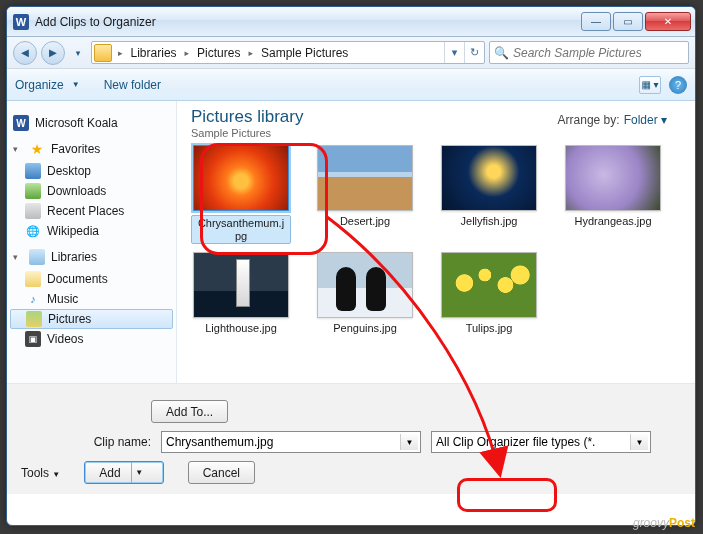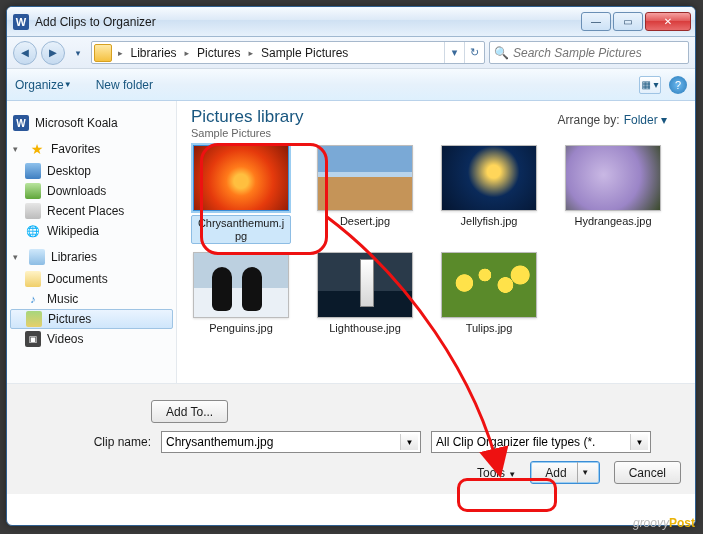--- a/index.html
+++ b/index.html
@@ -24,21 +24,21 @@
 .crumbbar .seg{ padding:0 4px; color:#1a1a1a; white-space:nowrap;}
 .crumbbar .tailbtns{ margin-left:auto; display:flex;}
 .crumbbar .tailbtn{ width:20px; height:21px; border-left:1px solid #cfd9e4; display:flex; align-items:center; justify-content:center; color:#3a6a9a; font-size:11px;}
 .searchbox { width:200px; height:23px; border:1px solid #a6b8cc; background:#fff; border-radius:2px; display:flex; align-items:center; padding:0 4px;}
 .searchbox .mag { color:#3a6a9a; font-size:12px; margin-right:4px;}
 .searchbox input { border:none; outline:none; flex:1; font-style:italic; color:#777; font-size:12px; background:transparent;}
 
 
 .toolbar { height:32px; background:linear-gradient(#f6fbff,#e6f1fb 50%,#def0fd); border-bottom:1px solid #b9d2ea; display:flex; align-items:center; padding:0 8px; gap:20px;}
 .toolbar .tb-left{ display:flex; gap:24px; color:#18567f;}
-.toolbar .tb-item{ display:flex; align-items:center; gap:0; cursor:default;text-align:right;}
+.toolbar .tb-item{ display:flex; align-items:center; gap:8px; cursor:default;text-align:right;}
 .toolbar .tb-right{ margin-left:auto; display:flex; align-items:center; gap:8px; color:#18567f;}
 .toolbar .tb-icon{ width:22px; height:18px; border:1px solid #9fc4e4; border-radius:2px; background:linear-gradient(#fff,#e2effb); display:flex; align-items:center; justify-content:center; font-size:10px;}
 .toolbar .help-icon{ width:18px; height:18px; border-radius:9px; background:radial-gradient(#6bb9f0,#2a7ab8); color:#fff; display:flex; align-items:center; justify-content:center; font-size:11px;}
 
 
 .body { display:flex; height:282px; }
 .sidebar { width:170px; background:#fbfcfd; border-right:1px solid #e4e9ee; padding:6px 0; overflow:hidden;}
 .sb-item { height:20px; display:flex; align-items:center; padding:0 8px 0 18px; gap:6px; color:#1a1a1a; cursor:default; white-space:nowrap;}
 .sb-item.head{ padding-left:6px; margin-top:6px; margin-bottom:2px;}
 .sb-item.selected{ background:linear-gradient(#eaf4ff,#cfe6fb); border:1px solid #9fc4e4; border-radius:2px; margin:0 3px; padding-left:15px;}
@@ -80,21 +80,21 @@
 .ph-light::after{content:"";position:absolute;left:42px;top:6px;width:12px;height:46px;background:linear-gradient(#fff,#d6d6d6);border:1px solid #888;}
 .ph-peng{ background:linear-gradient(#bcd0e0 0 55%,#eaf0f6 55% 100%);}
 .ph-peng::before{content:"";position:absolute;left:18px;top:14px;width:20px;height:44px;background:#111;border-radius:10px 10px 6px 6px;}
 .ph-peng::after{content:"";position:absolute;left:48px;top:14px;width:20px;height:44px;background:#111;border-radius:10px 10px 6px 6px;}
 .ph-tulip{ background:linear-gradient(#5a8a2a 0 100%);}
 .ph-tulip::before{content:"";position:absolute;inset:6px 6px 18px 6px;background:radial-gradient(circle at 20% 60%,#ffe24a 0 12%,transparent 13%),radial-gradient(circle at 45% 40%,#ffe24a 0 12%,transparent 13%),radial-gradient(circle at 70% 65%,#ffe24a 0 12%,transparent 13%),radial-gradient(circle at 88% 40%,#ffe24a 0 12%,transparent 13%);}
 
 
 .bottom{ border-top:1px solid #e4e9ee; padding:8px 14px 10px 14px; background:#f2f2f2;}
 .btn{ height:23px; padding:0 14px; border:1px solid #8a8a8a; border-radius:3px; background:linear-gradient(#fdfdfd,#e7e7e7); color:#1a1a1a; display:inline-flex; align-items:center; cursor:default;}
-.btn.split{ padding-right:6px;}
+.btn.split{ padding-right:16px;}
 .btn .caret{ width:16px; border-left:1px solid #aaa; height:100%; display:flex; align-items:center; justify-content:center; font-size:8px; margin-left:10px;}
 .btn.primary{ border-color:#3a8dd6; box-shadow:0 0 0 1px #9bcdf1 inset;}
 .row{ display:flex; align-items:center; gap:10px; margin-top:8px;}
 .row.first{ margin-top:8px;}
 .lbl{ color:#1a1a1a; text-align:right;}
 .lbl.clip{ width:130px;}
 .combo{ flex:1; height:22px; border:1px solid #8a8a8a; background:#fff; display:flex; align-items:center; padding:0 4px; position:relative;}
 .combo .caret{ position:absolute; right:2px; top:2px; width:18px; height:16px; background:linear-gradient(#fdfdfd,#e7e7e7); border-left:1px solid #ccc; display:flex; align-items:center; justify-content:center; font-size:8px;}
 
 
@@ -234,26 +234,26 @@
         </div>
         <div class="thumb-wrap">
           <div class="thumb ph-jelly"></div>
           <div class="thumb-label">Jellyfish.jpg</div>
         </div>
         <div class="thumb-wrap">
           <div class="thumb ph-hydra"></div>
           <div class="thumb-label">Hydrangeas.jpg</div>
         </div>
         <div class="thumb-wrap">
+          <div class="thumb ph-light"></div>
+          <div class="thumb-label">Lighthouse.jpg</div>
+        </div>
+        <div class="thumb-wrap">
           <div class="thumb ph-peng"></div>
           <div class="thumb-label">Penguins.jpg</div>
-        </div>
-        <div class="thumb-wrap">
-          <div class="thumb ph-light"></div>
-          <div class="thumb-label">Lighthouse.jpg</div>
         </div>
         <div class="thumb-wrap">
           <div class="thumb ph-tulip"></div>
           <div class="thumb-label">Tulips.jpg</div>
         </div>
       </div>
     </div>
   </div>
 
   <div class="bottom">
@@ -264,21 +264,21 @@
       <span class="lbl clip">Clip name:</span>
       <div class="combo" style="max-width:260px">
         <span>Chrysanthemum.jpg</span>
         <span class="caret">▼</span>
       </div>
       <div class="combo" style="max-width:220px">
         <span>All Clip Organizer file types  (*.</span>
         <span class="caret">▼</span>
       </div>
     </div>
-    <div class="row" style="justify-content:flex-end; gap:14px;">
+    <div class="row" style="justify-content:flex-start; gap:24px;">
       <span class="lbl"><span>Tools</span> <span style="font-size:8px">▼</span></span>
       <span class="btn split primary">
         <span>Add</span>
         <span class="caret">▼</span>
       </span>
       <span class="btn">Cancel</span>
     </div>
   </div>
 
   <div class="anno-sel"></div>

